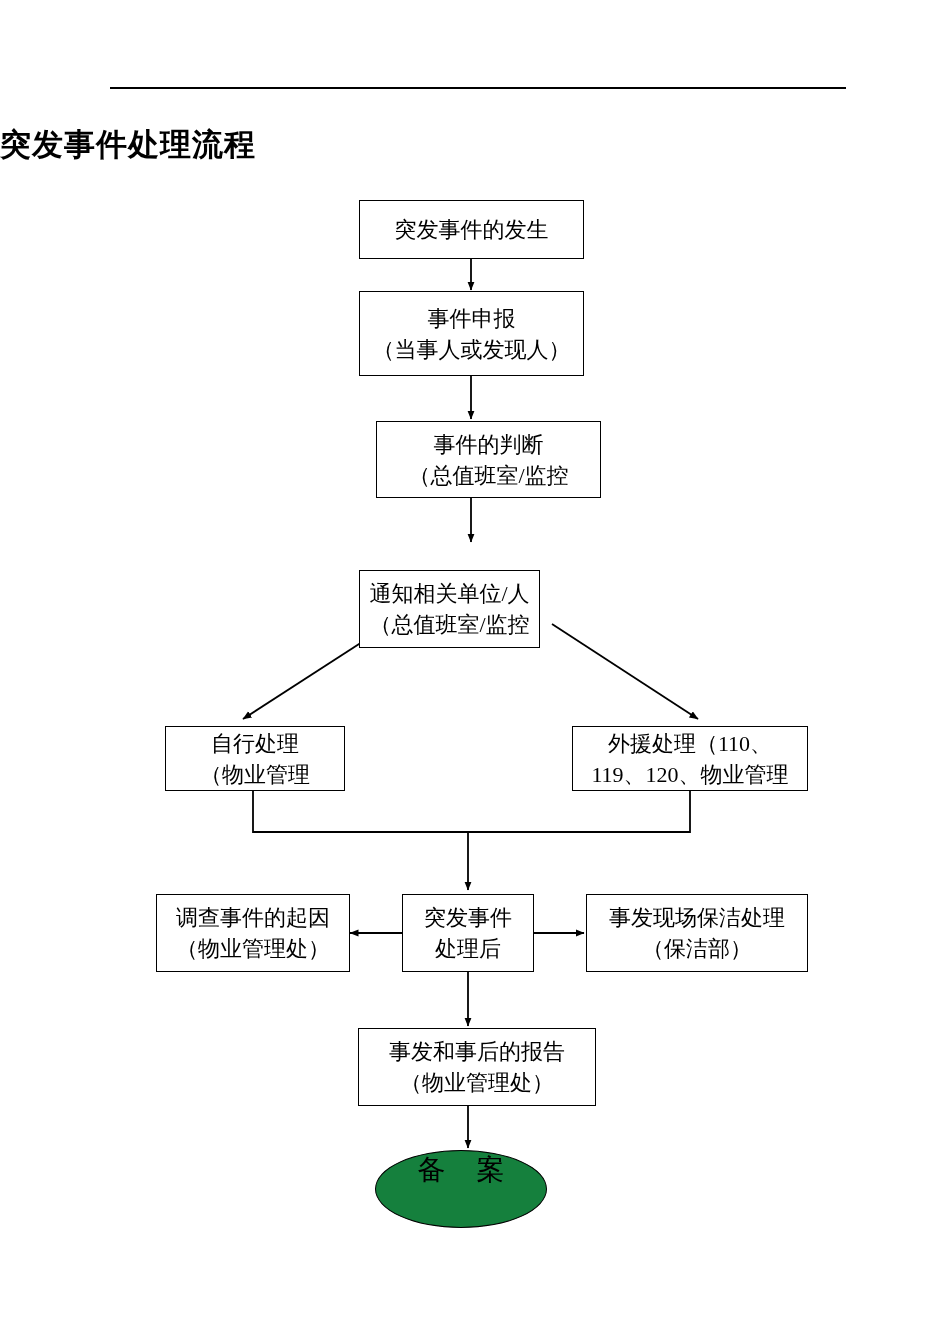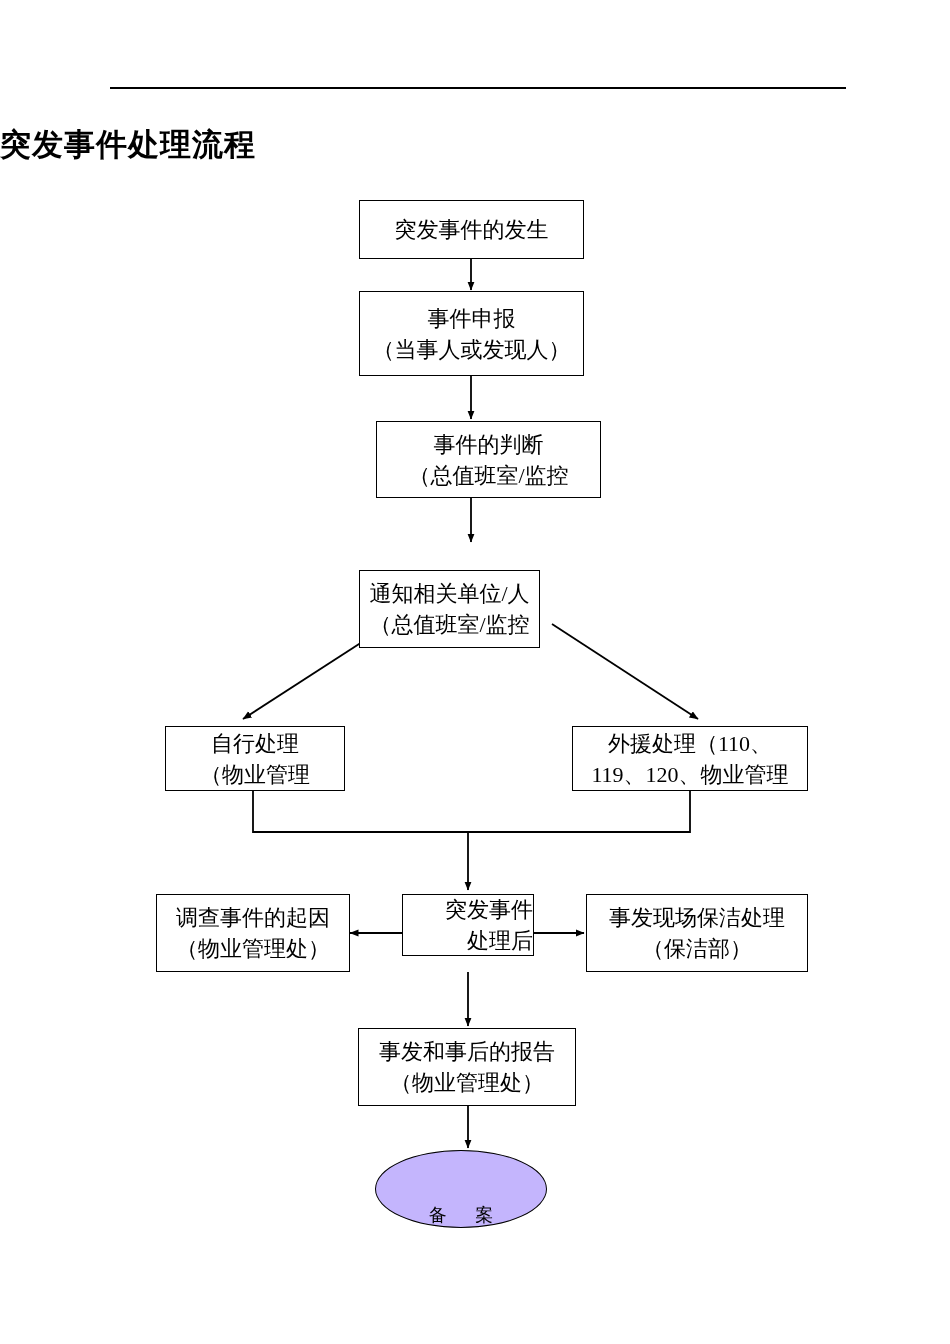--- a/index.html
+++ b/index.html
@@ -54,25 +54,25 @@
     text-align: center;
     white-space: nowrap;
     z-index: 2;
   }
   .node .ln { display: block; }
   .terminal {
     position: absolute;
     box-sizing: border-box;
     border: 1.6px solid #000000;
     border-radius: 50%;
-    background: #c4b5fd;
+    background: #15803d;
     display: flex;
-    align-items: flex-end;
+    align-items: flex-start;
     justify-content: center;
-    font-size: 18px;
+    font-size: 28px;
     letter-spacing: 12px;
     text-indent: 12px;
     text-align: center;
     z-index: 2;
   }
   svg.edges {
     position: absolute;
     left: 0;
     top: 0;
     width: 950px;
@@ -151,31 +151,31 @@
   <div class="node" style="left:572px; top:726px; width:236px; height:65px;">
     <span class="ln">外援处理（110、</span>
     <span class="ln">119、120、物业管理</span>
   </div>
 
   <div class="node" style="left:156px; top:894px; width:194px; height:78px;">
     <span class="ln">调查事件的起因</span>
     <span class="ln">（物业管理处）</span>
   </div>
 
-  <div class="node" style="left:402px; top:894px; width:132px; height:62px;align-items:flex-end;">
+  <div class="node" style="left:402px; top:894px; width:132px; height:78px;">
     <span class="ln">突发事件</span>
     <span class="ln">处理后</span>
   </div>
 
   <div class="node" style="left:586px; top:894px; width:222px; height:78px;">
     <span class="ln">事发现场保洁处理</span>
     <span class="ln">（保洁部）</span>
   </div>
 
-  <div class="node" style="left:358px; top:1028px; width:218px; height:78px;">
+  <div class="node" style="left:358px; top:1028px; width:238px; height:78px;">
     <span class="ln">事发和事后的报告</span>
     <span class="ln">（物业管理处）</span>
   </div>
 
   <div class="terminal" style="left:375px; top:1150px; width:172px; height:78px;">
     <span class="ln">备 案</span>
   </div>
 
 </div>
 

